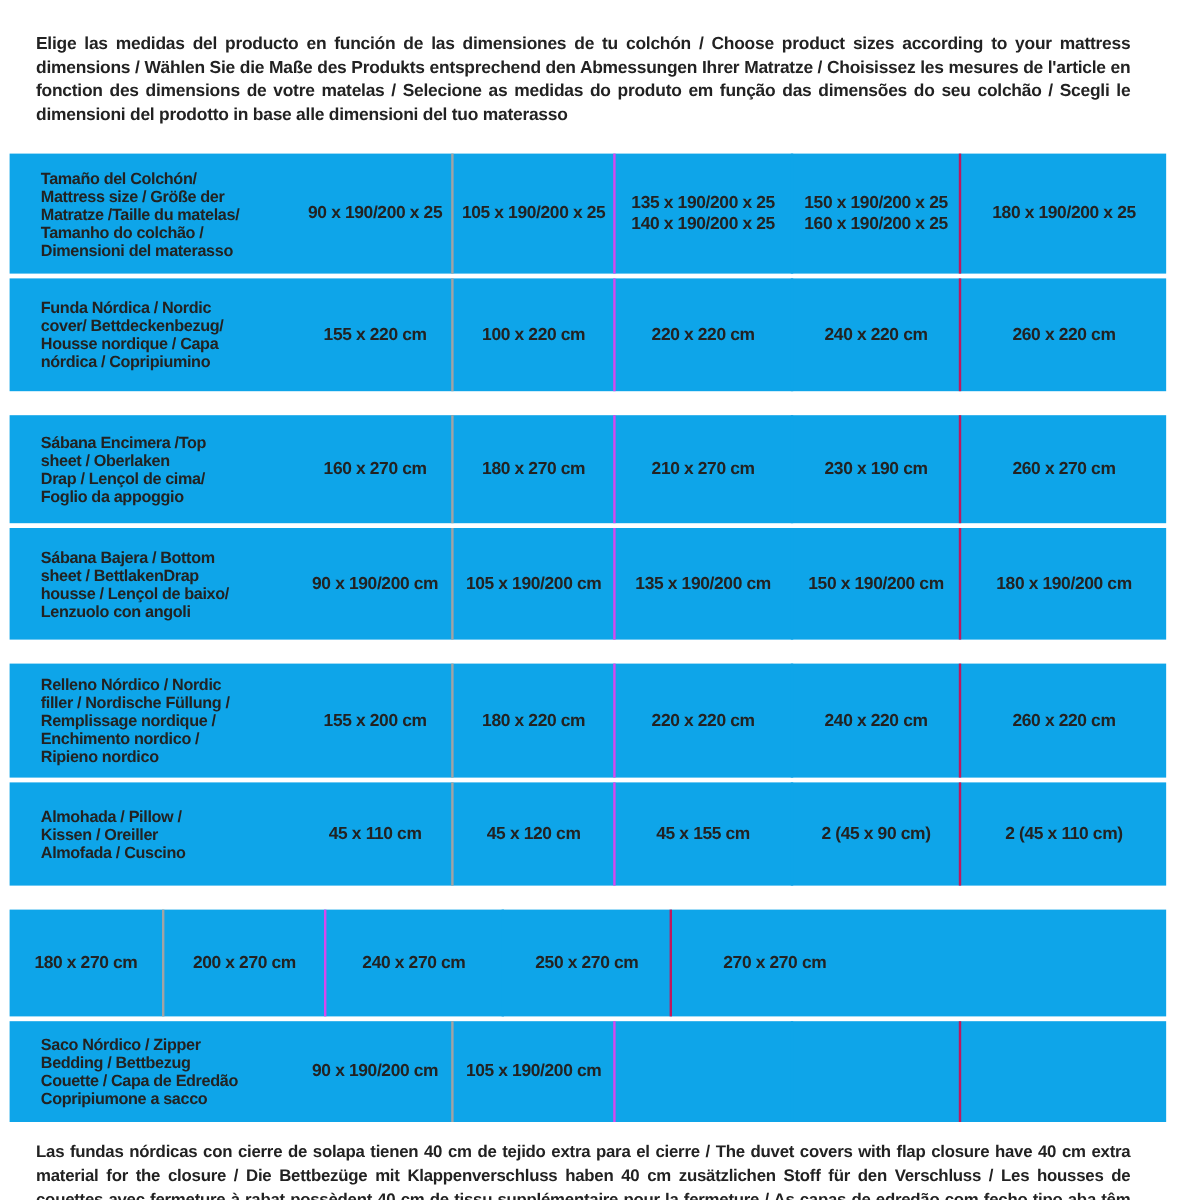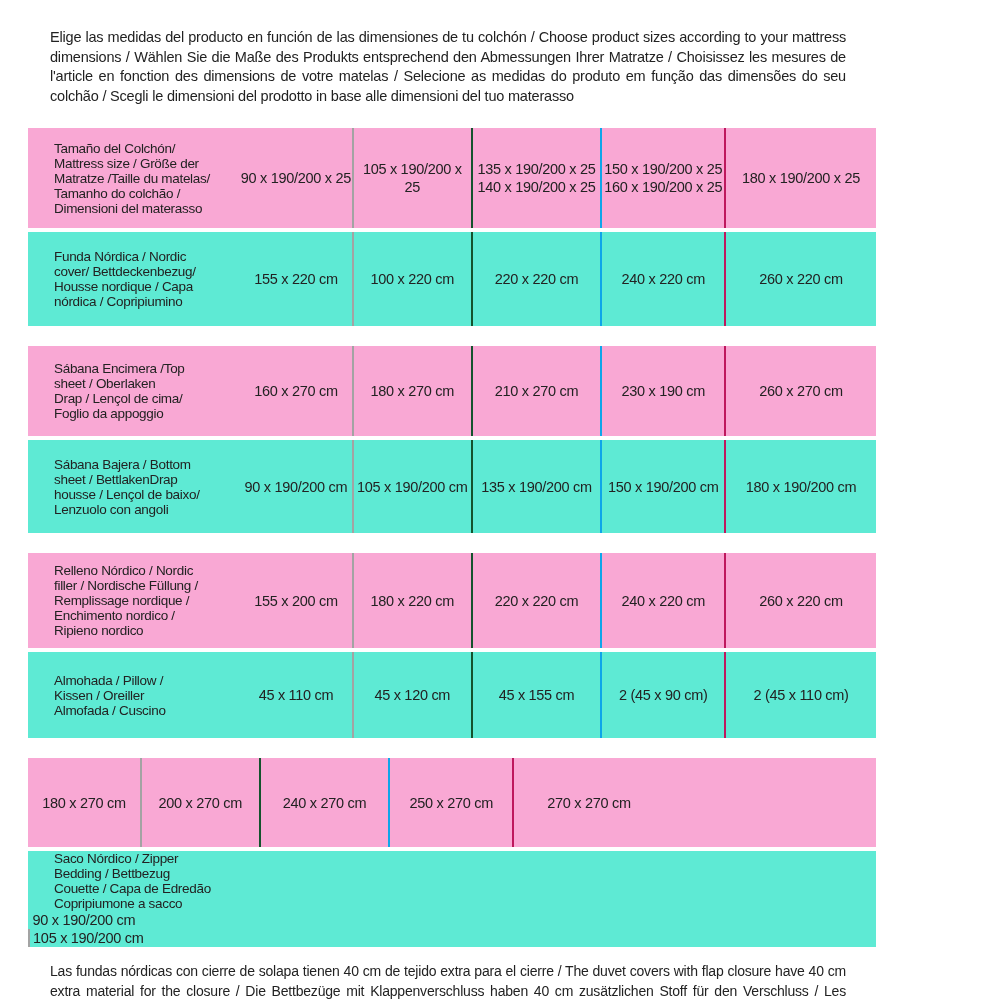--- a/index.html
+++ b/index.html
@@ -1,43 +1,42 @@
 <!DOCTYPE html>
 <html><head>
 <meta charset="utf-8">
 <style>
   html,body{margin:0;padding:0;background:#fff;}
   .page{
     position:relative;
-    width:856px;height:1000px;
+    width:972px;height:1000px;
     background:#ffffff;
     overflow:hidden;
     font-family:"Liberation Sans","DejaVu Sans",sans-serif;
-    font-weight:400;
+    font-weight:700;
     color:#222222;
-    padding-left:20px;
   }
   .intro{
     margin:0 30px;
     padding-top:28px;
     font-size:14.5px;
     line-height:19.5px;
     letter-spacing:-0.2px;
     text-align:justify;
   }
   .size-table{
     margin:22px 0 0 8px;
   }
   .trow{
     display:flex;
     align-items:stretch;
     margin-bottom:4px;
   }
-  .trow.gray{background:#f9a8d4;margin-top:20px;}
-  .trow.white{background:#5eead4;}
+  .trow.gray{background:#0ea5e9;margin-top:20px;}
+  .trow.white{background:#0ea5e9;}
   .cell{
     display:flex;
     align-items:center;
     box-sizing:border-box;
   }
   .cell.label{
     width:25%;
     padding-left:26px;
     padding-right:6px;
     font-size:13.5px;
@@ -48,21 +47,21 @@
   .cell.val{
     justify-content:center;
     text-align:center;
     font-size:14.5px;
     letter-spacing:-0.3px;
     white-space:pre-line;
     line-height:18px;
   }
   .col0{width:13.2%;}
   .col1{width:14%;border-left:2px solid #a3a3a3;}
-  .col2{width:15.3%;border-left:2px solid #14532d;}
+  .col2{width:15.3%;border-left:2px solid #d946ef;}
   .col3{width:14.6%;border-left:2px solid #0ea5e9;}
   .col4{width:17.9%;border-left:2px solid #be185d;}
   .footnote{
     margin:14px 30px 0 30px;
     font-size:14px;
     line-height:20px;
     letter-spacing:-0.2px;
     text-align:justify;
   }
 </style>
@@ -141,21 +140,21 @@
         <div class="cell val col3">2 (45 x 90 cm)</div>
         <div class="cell val col4">2 (45 x 110 cm)</div>
       </div>
       <div class="trow gray" style="min-height: 89px;">
         <div class="cell val col0">180 x 270 cm</div>
         <div class="cell val col1">200 x 270 cm</div>
         <div class="cell val col2">240 x 270 cm</div>
         <div class="cell val col3">250 x 270 cm</div>
         <div class="cell val col4">270 x 270 cm</div>
       </div>
-      <div class="trow white" style="min-height: 84px; flex-direction: column;">
+      <div class="trow white" style="min-height: 84px;">
         <div class="cell label">Saco Nórdico / Zipper
 Bedding / Bettbezug
 Couette  / Capa de Edredão
 Copripiumone a sacco</div>
         <div class="cell val col0">90 x 190/200 cm</div>
         <div class="cell val col1">105 x 190/200 cm</div>
         <div class="cell val col2"></div>
         <div class="cell val col3"></div>
         <div class="cell val col4"></div>
       </div>

